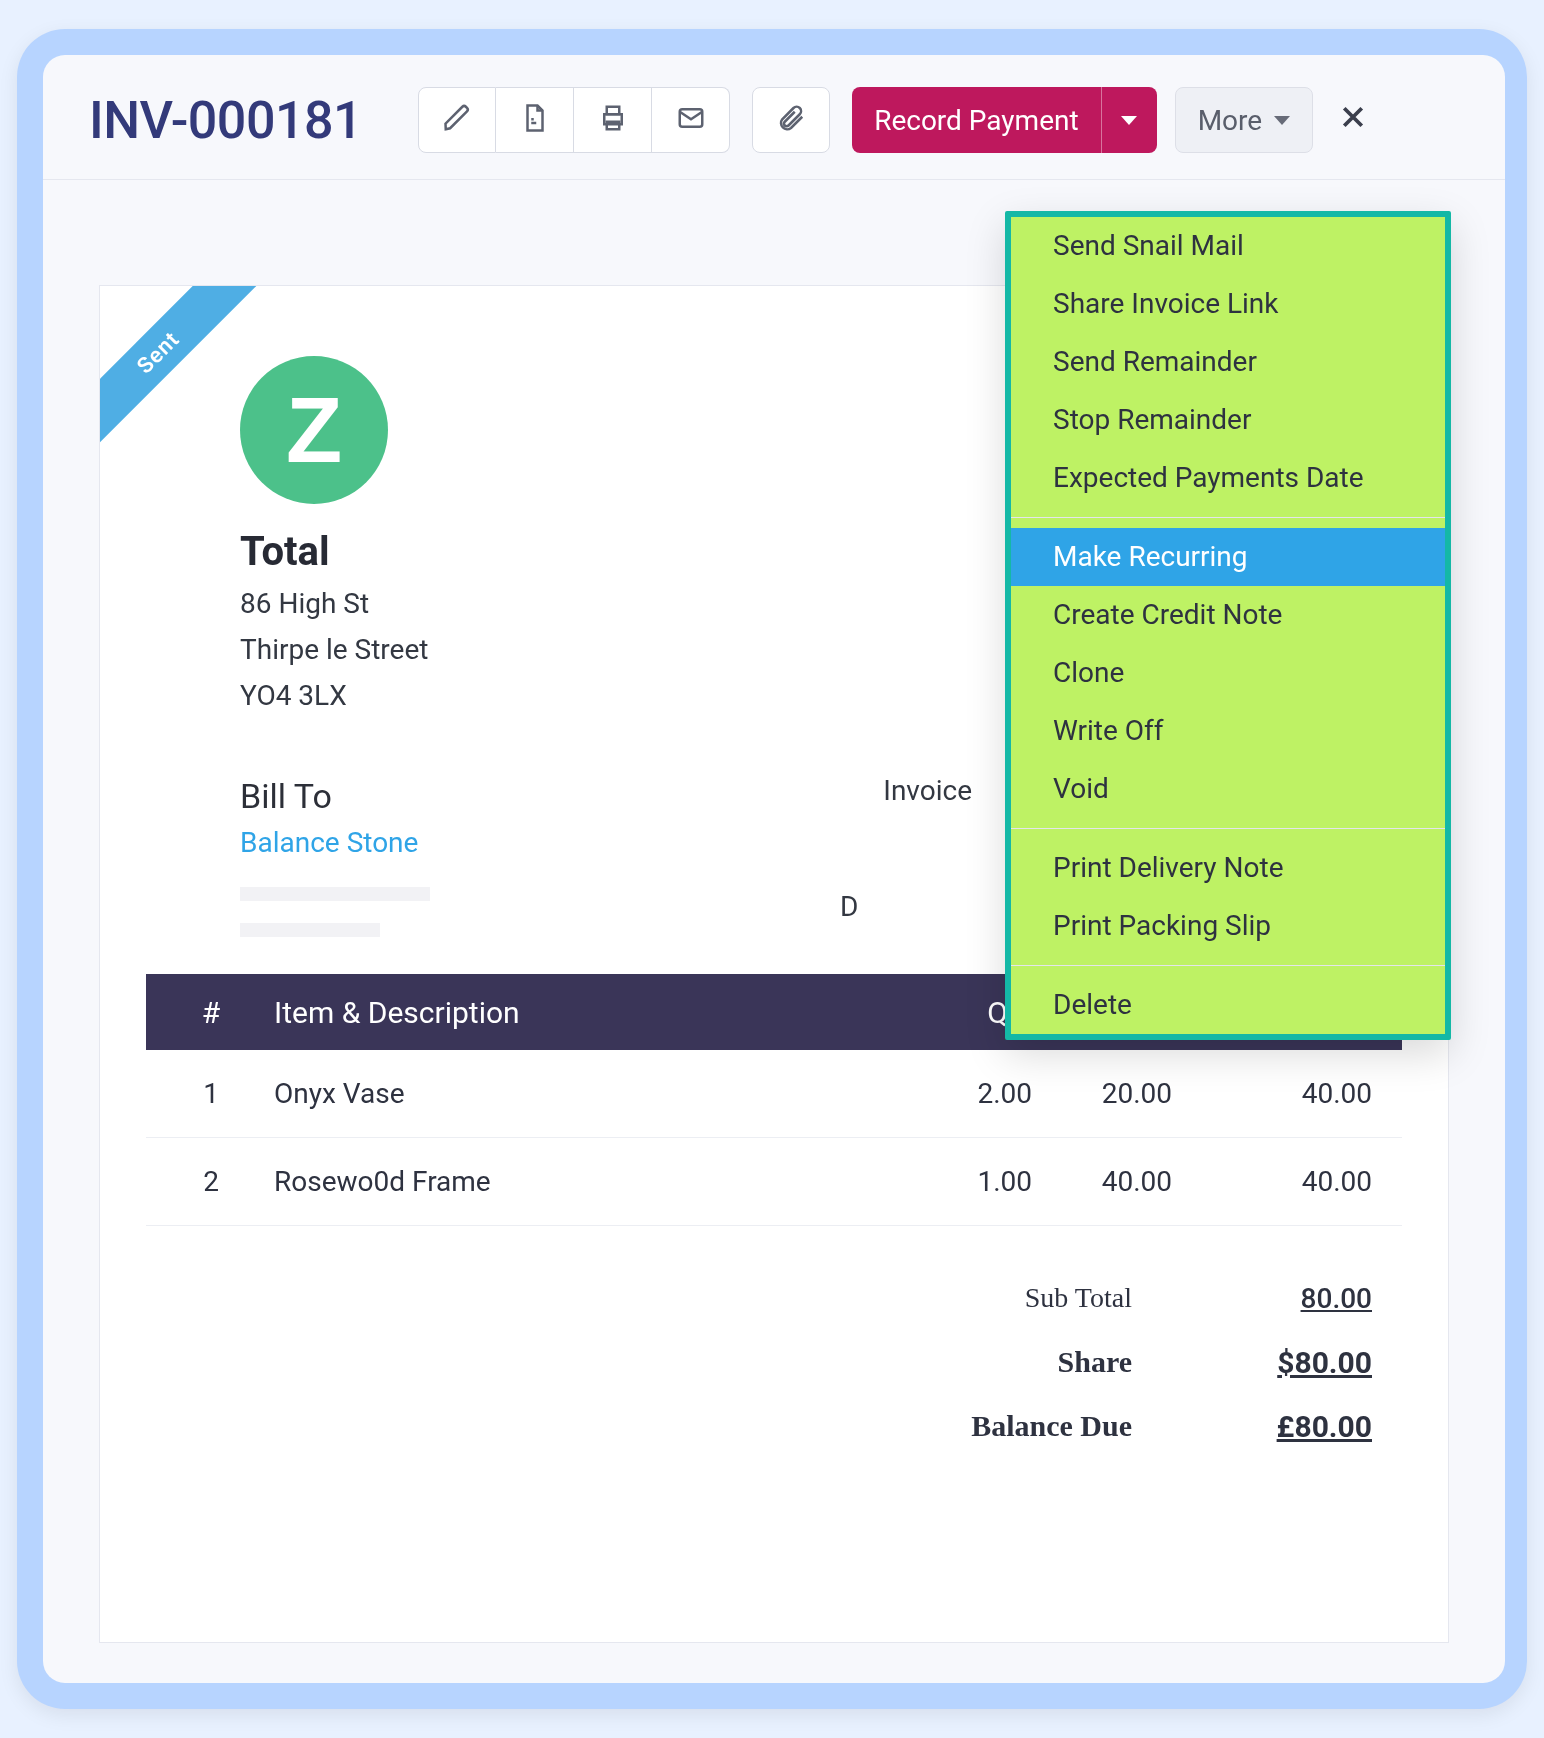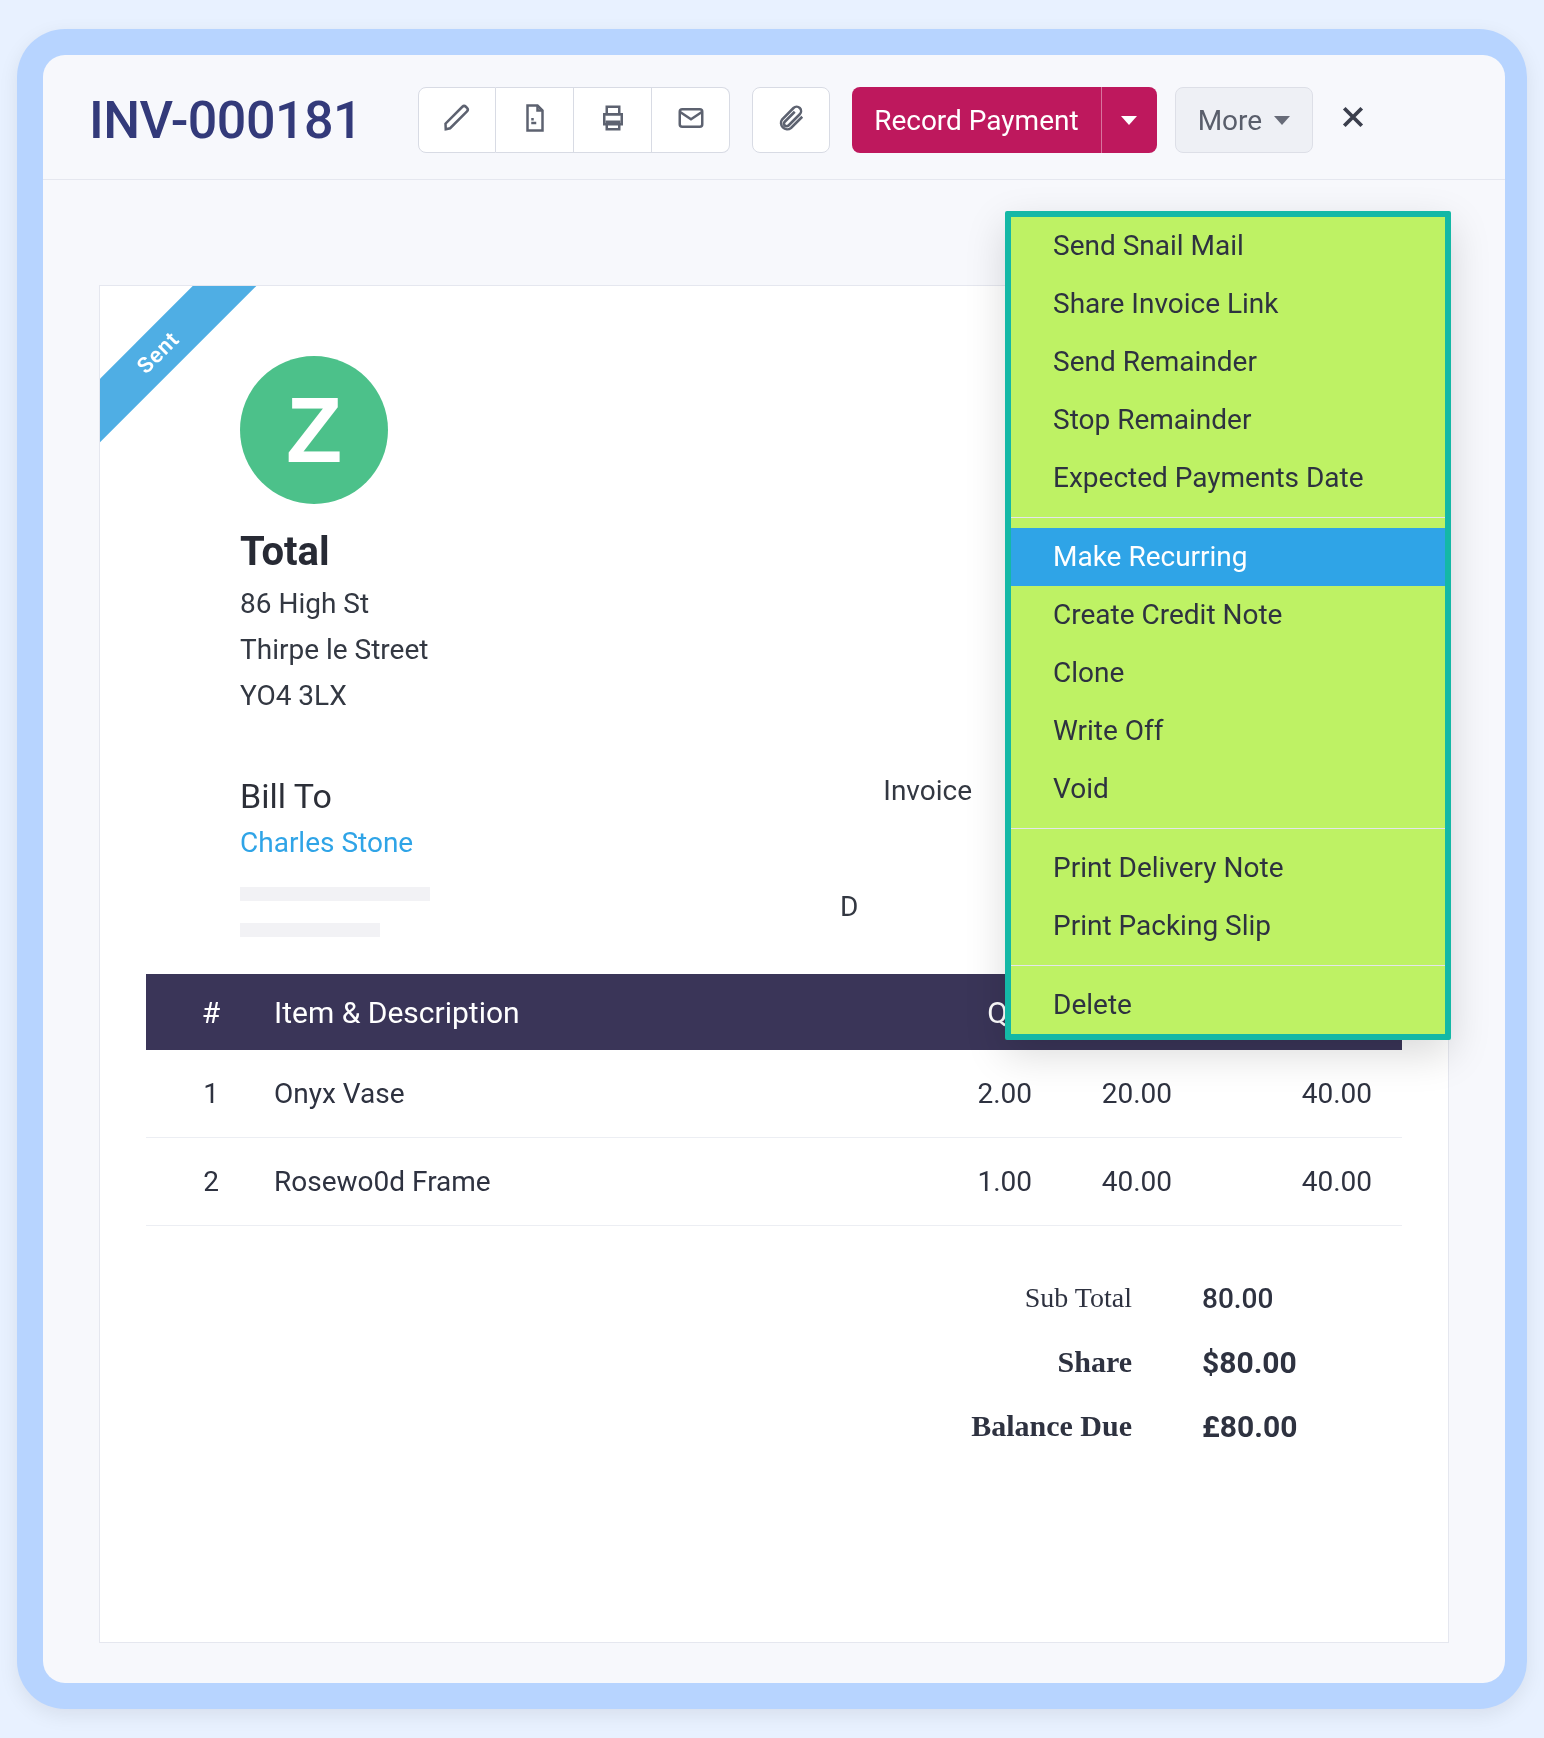--- a/index.html
+++ b/index.html
@@ -43,21 +43,21 @@
   .thead { background:#3a3558; color:#fff; display:flex; align-items:center; height:76px; font-size:30px; padding:0 30px; }
   .th-num { width:70px; text-align:center; }
   .th-item { flex:1; padding-left:28px; }
   .th-qty { width:120px; text-align:right; }
   .th-rate { width:140px; text-align:right; }
   .th-amt { width:200px; text-align:right; }
   .trow { display:flex; align-items:center; height:88px; border-bottom:1px solid #eceef3; font-size:28px; color:#2e3240; padding:0 30px; }
   .totals { margin-top:40px; padding-right:30px; }
   .totrow { display:flex; justify-content:flex-end; align-items:center; height:64px; font-size:28px; color:#2e3240; gap:70px; }
   .totrow .lab { width:240px; text-align:right; font-weight:600;font-family:Liberation Serif, serif; }
-  .totrow .val { width:170px; text-align:left; font-weight:600; }
+  .totrow .val { width:170px; text-align:right; font-weight:600;text-decoration:underline; }
   .totrow.first .lab, .totrow.first .val { font-weight:500; }
   .totrow.big { font-size:30px; }
   .totrow.big .lab, .totrow.big .val { font-weight:700; }
   .dropdown { position:absolute; top:156px; right:54px; width:446px; background:#bef264; border:6px solid #14b8a6; box-shadow:0 14px 40px rgba(0,0,0,.15); border-radius:2px; z-index:10; }
   .dd-item { font-size:28px; color:#2e3240; padding:14px 42px; line-height:30px; cursor:pointer; }
   .dd-item.active { background:#2fa4e7; color:#fff; }
   .dd-sep { height:1px; background:#e3e5ec; margin:10px 0; }
 </style>
 </head>
 <body>
@@ -160,21 +160,21 @@
 
       <div class="company">
         <div class="company-name">Total</div>
         <div class="company-line">86 High St</div>
         <div class="company-line">Thirpe le Street</div>
         <div class="company-line">YO4 3LX</div>
       </div>
 
       <div class="billto">
         <div class="billto-label">Bill To</div>
-        <div class="billto-name">Charles Stone</div>
+        <div class="billto-name">Balance Stone</div>
         <div class="billto-ph"></div>
         <div class="billto-ph2"></div>
       </div>
 
       <div class="invoice-label">Invoice</div>
       <div class="d-label">D</div>
 
       <div class="tbl">
         <div class="thead">
           <div class="th-num">#</div>

